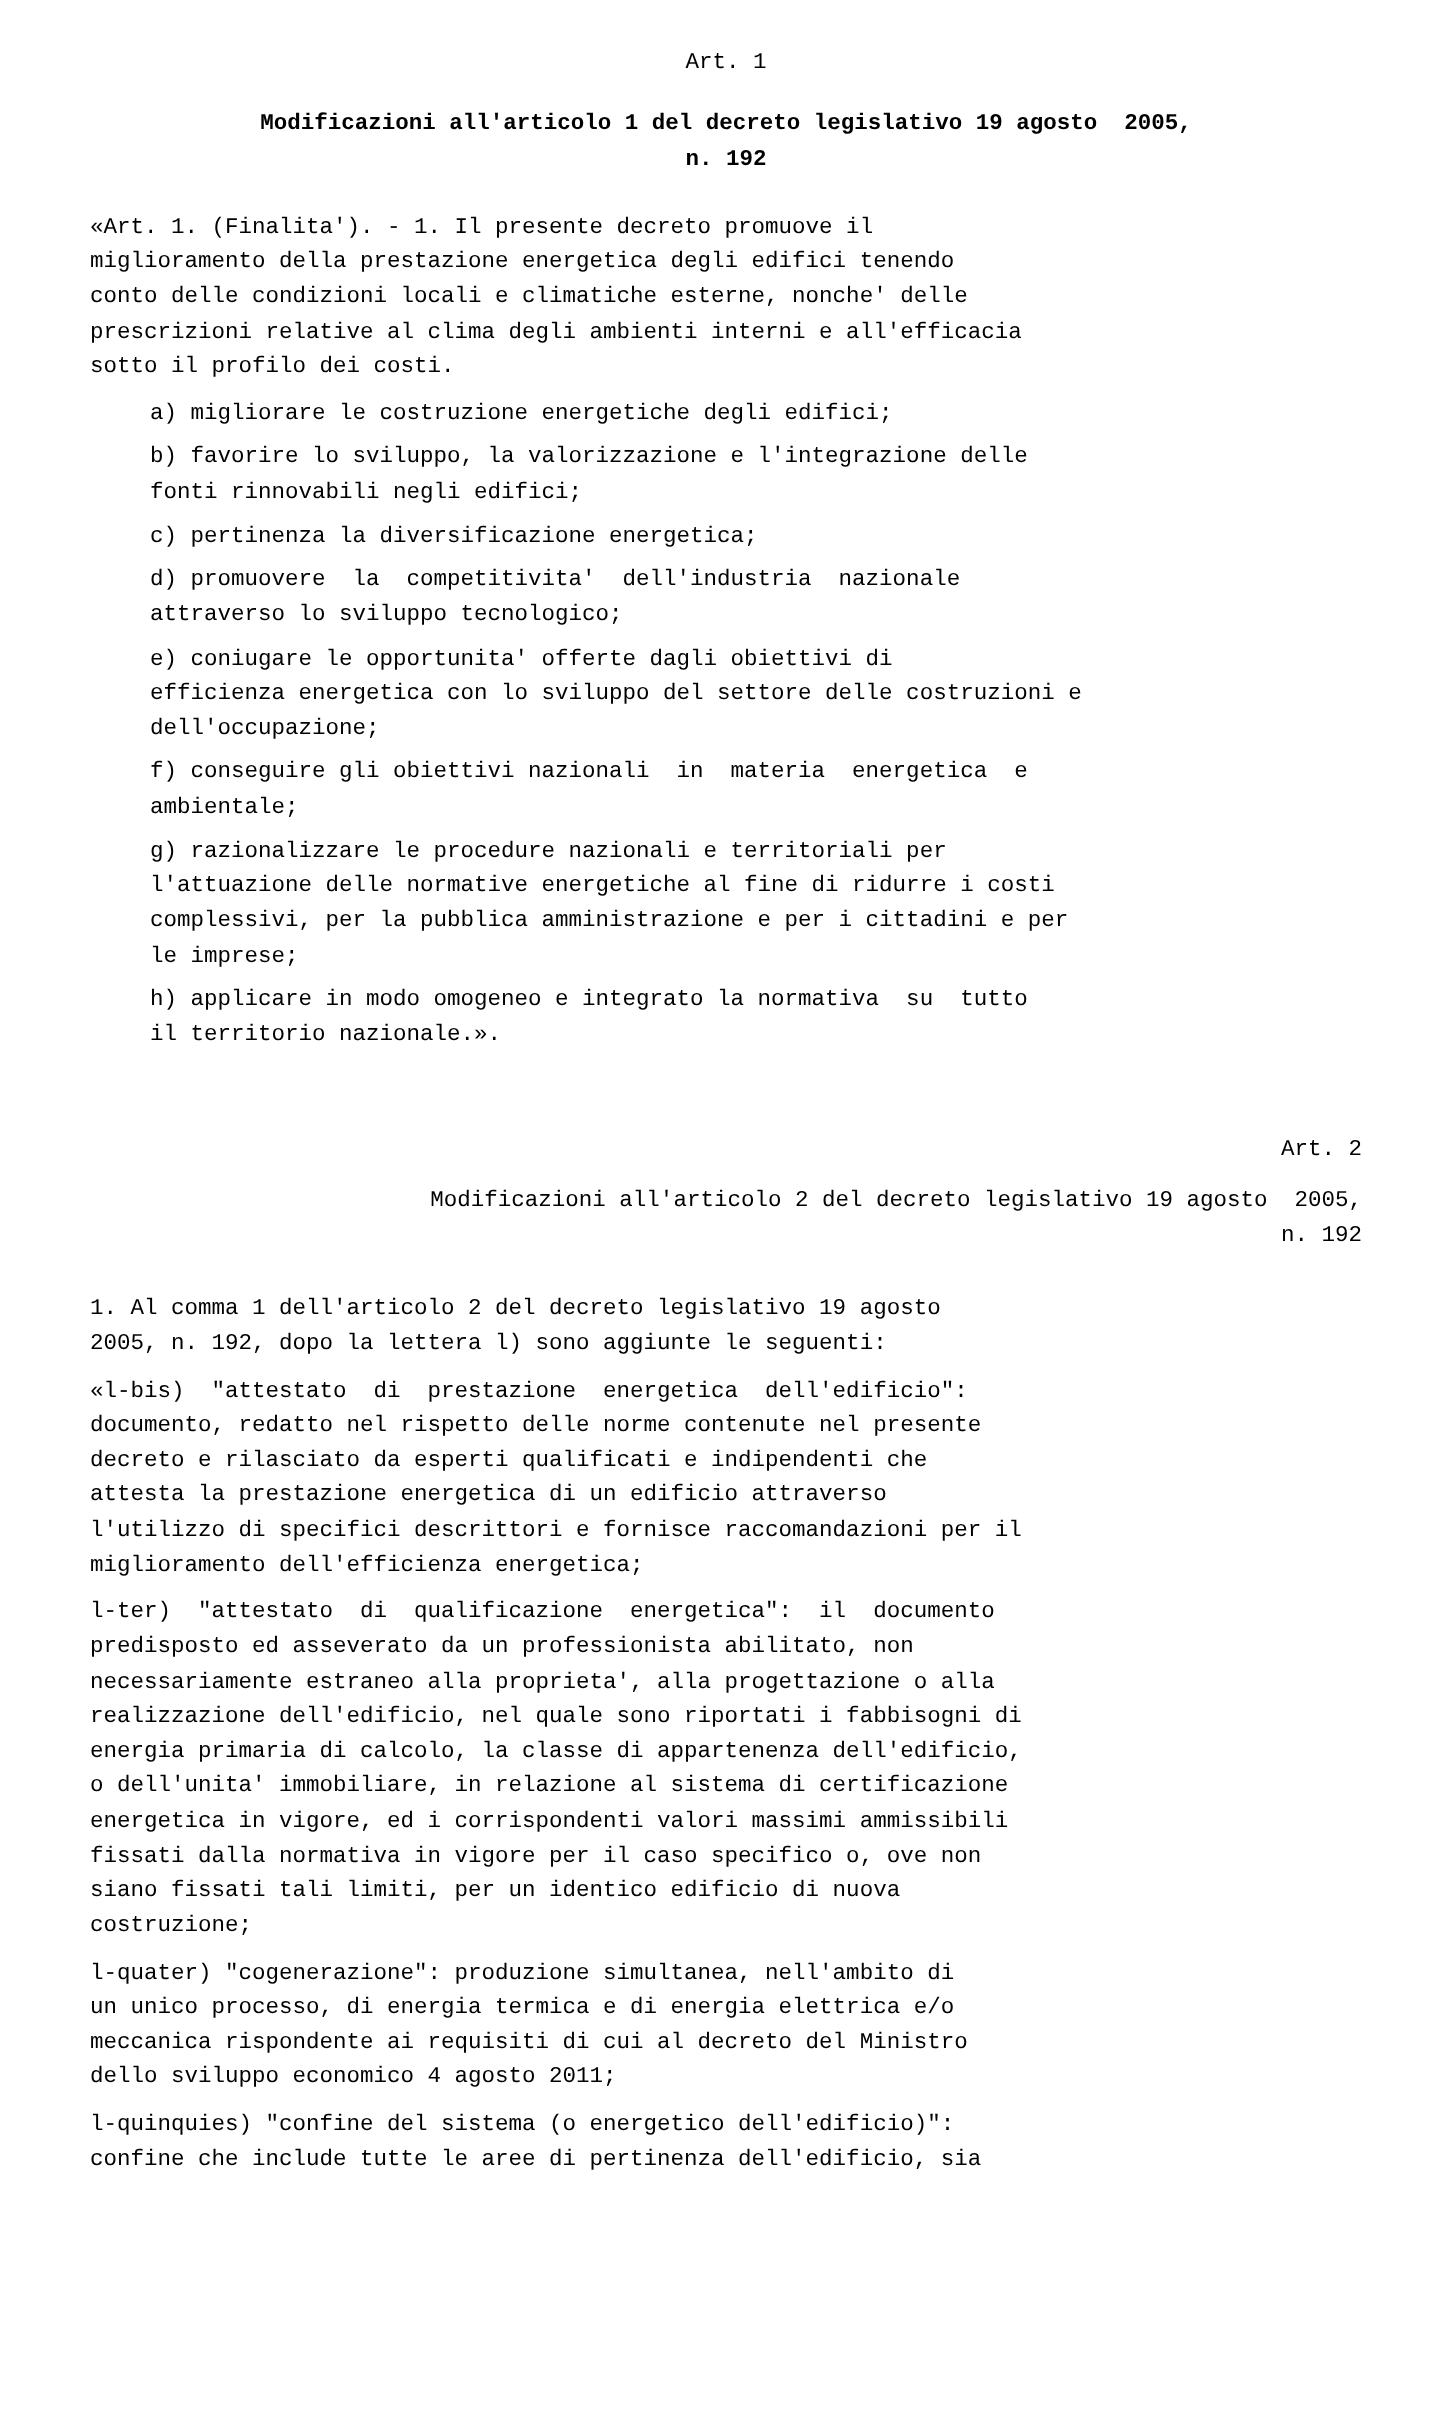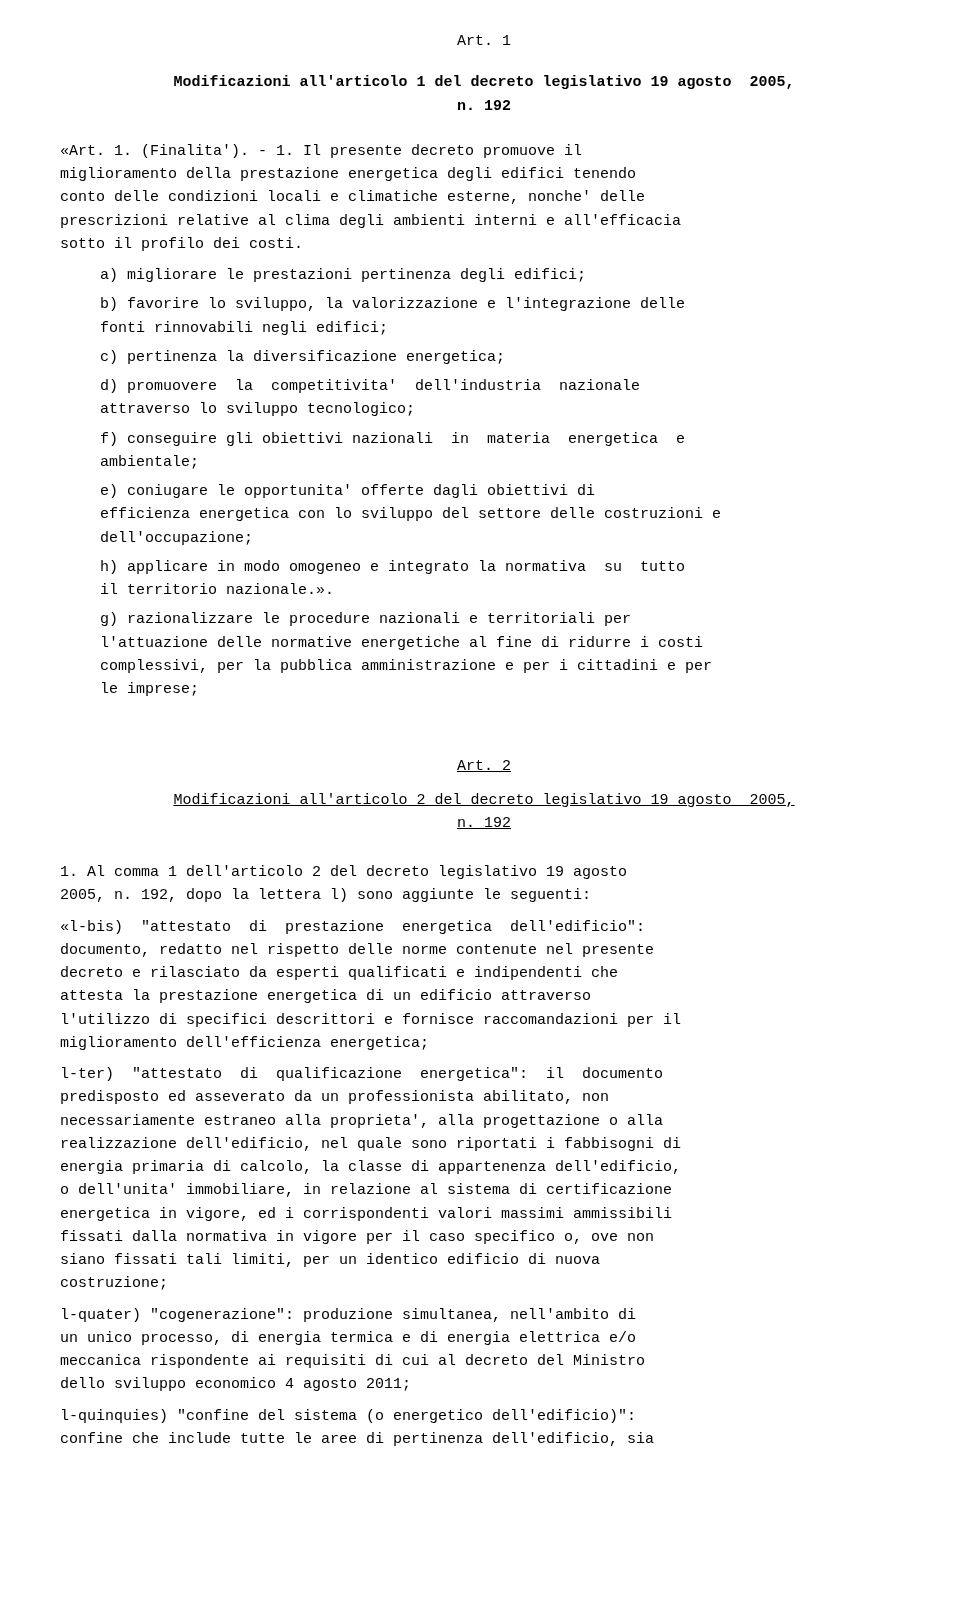--- a/index.html
+++ b/index.html
@@ -34,25 +34,24 @@
 
     .section-title {
       text-align: center;
       font-weight: bold;
       margin-bottom: 12px;
       margin-top: 8px;
       font-size: 15px;
     }
 
     .article-header {
-      text-align: center;
+      text-align: right;
       margin-top: 28px;
       margin-bottom: 16px;
       font-size: 15px;
-      text-decoration: underline;
     }
 
     .text-block {
       text-align: justify;
       margin-bottom: 8px;
       font-size: 15px;
     }
 
     .indent-item {
       text-align: justify;
@@ -86,58 +85,58 @@
   <div class="text-block">
     «Art. 1. (Finalita'). - 1. Il presente decreto promuove il<br>
     miglioramento della prestazione energetica degli edifici tenendo<br>
     conto delle condizioni locali e climatiche esterne, nonche' delle<br>
     prescrizioni relative al clima degli ambienti interni e all'efficacia<br>
     sotto il profilo dei costi.
   </div>
 
 
   <div class="indent-item">
-    a) migliorare le prestazioni pertinenza degli edifici;
+    a) migliorare le costruzione energetiche degli edifici;
   </div>
 
   <div class="indent-item">
     b) favorire lo sviluppo, la valorizzazione e l'integrazione delle<br>
     fonti rinnovabili negli edifici;
   </div>
 
   <div class="indent-item">
     c) pertinenza la diversificazione energetica;
   </div>
 
   <div class="indent-item">
     d) promuovere&nbsp; la&nbsp; competitivita'&nbsp; dell'industria&nbsp; nazionale<br>
     attraverso lo sviluppo tecnologico;
   </div>
 
   <div class="indent-item">
-    f) conseguire gli obiettivi nazionali&nbsp; in&nbsp; materia&nbsp; energetica&nbsp; e<br>
-    ambientale;
-  </div>
-
-  <div class="indent-item">
     e) coniugare le opportunita' offerte dagli obiettivi di<br>
     efficienza energetica con lo sviluppo del settore delle costruzioni e<br>
     dell'occupazione;
   </div>
 
   <div class="indent-item">
-    h) applicare in modo omogeneo e integrato la normativa&nbsp; su&nbsp; tutto<br>
-    il territorio nazionale.».
+    f) conseguire gli obiettivi nazionali&nbsp; in&nbsp; materia&nbsp; energetica&nbsp; e<br>
+    ambientale;
   </div>
 
   <div class="indent-item">
     g) razionalizzare le procedure nazionali e territoriali per<br>
     l'attuazione delle normative energetiche al fine di ridurre i costi<br>
     complessivi, per la pubblica amministrazione e per i cittadini e per<br>
     le imprese;
+  </div>
+
+  <div class="indent-item">
+    h) applicare in modo omogeneo e integrato la normativa&nbsp; su&nbsp; tutto<br>
+    il territorio nazionale.».
   </div>
 
   <div class="spacer-lg"></div>
 
   <div class="article-header">
     <div>Art. 2</div>
     <div class="spacer"></div>
     <div>
       Modificazioni all'articolo 2 del decreto legislativo 19 agosto&nbsp; 2005,<br>
       n. 192

